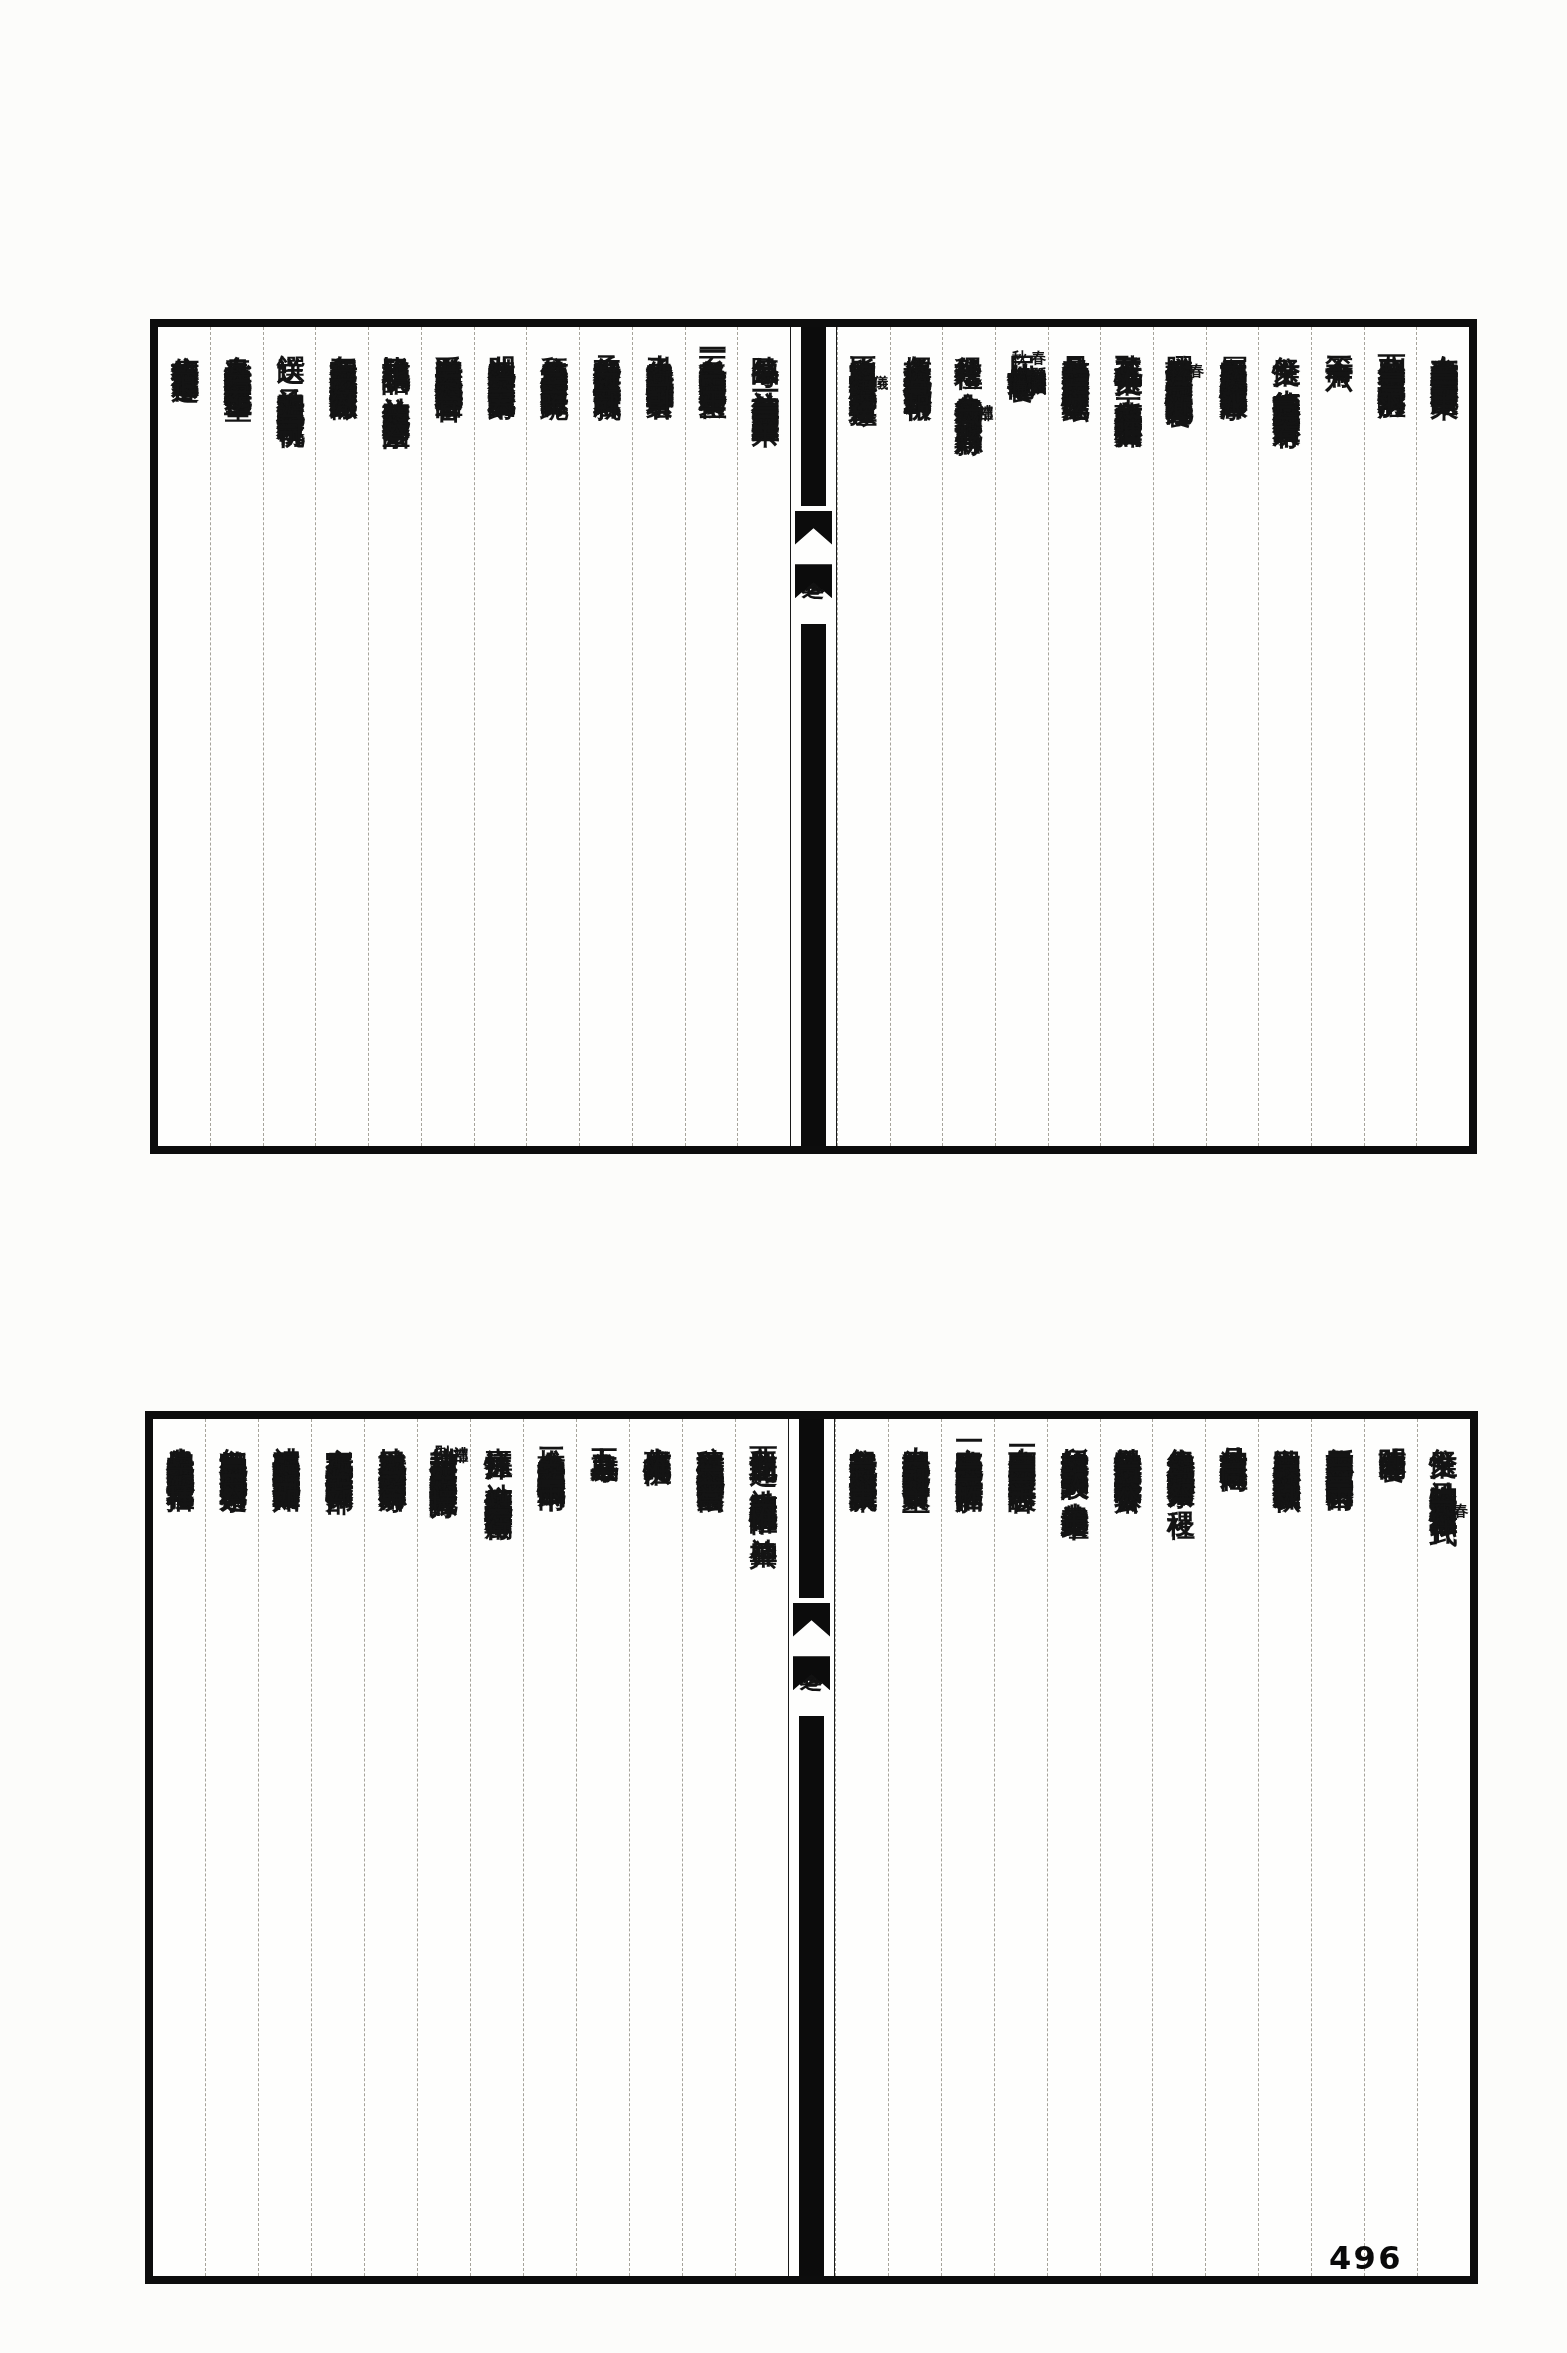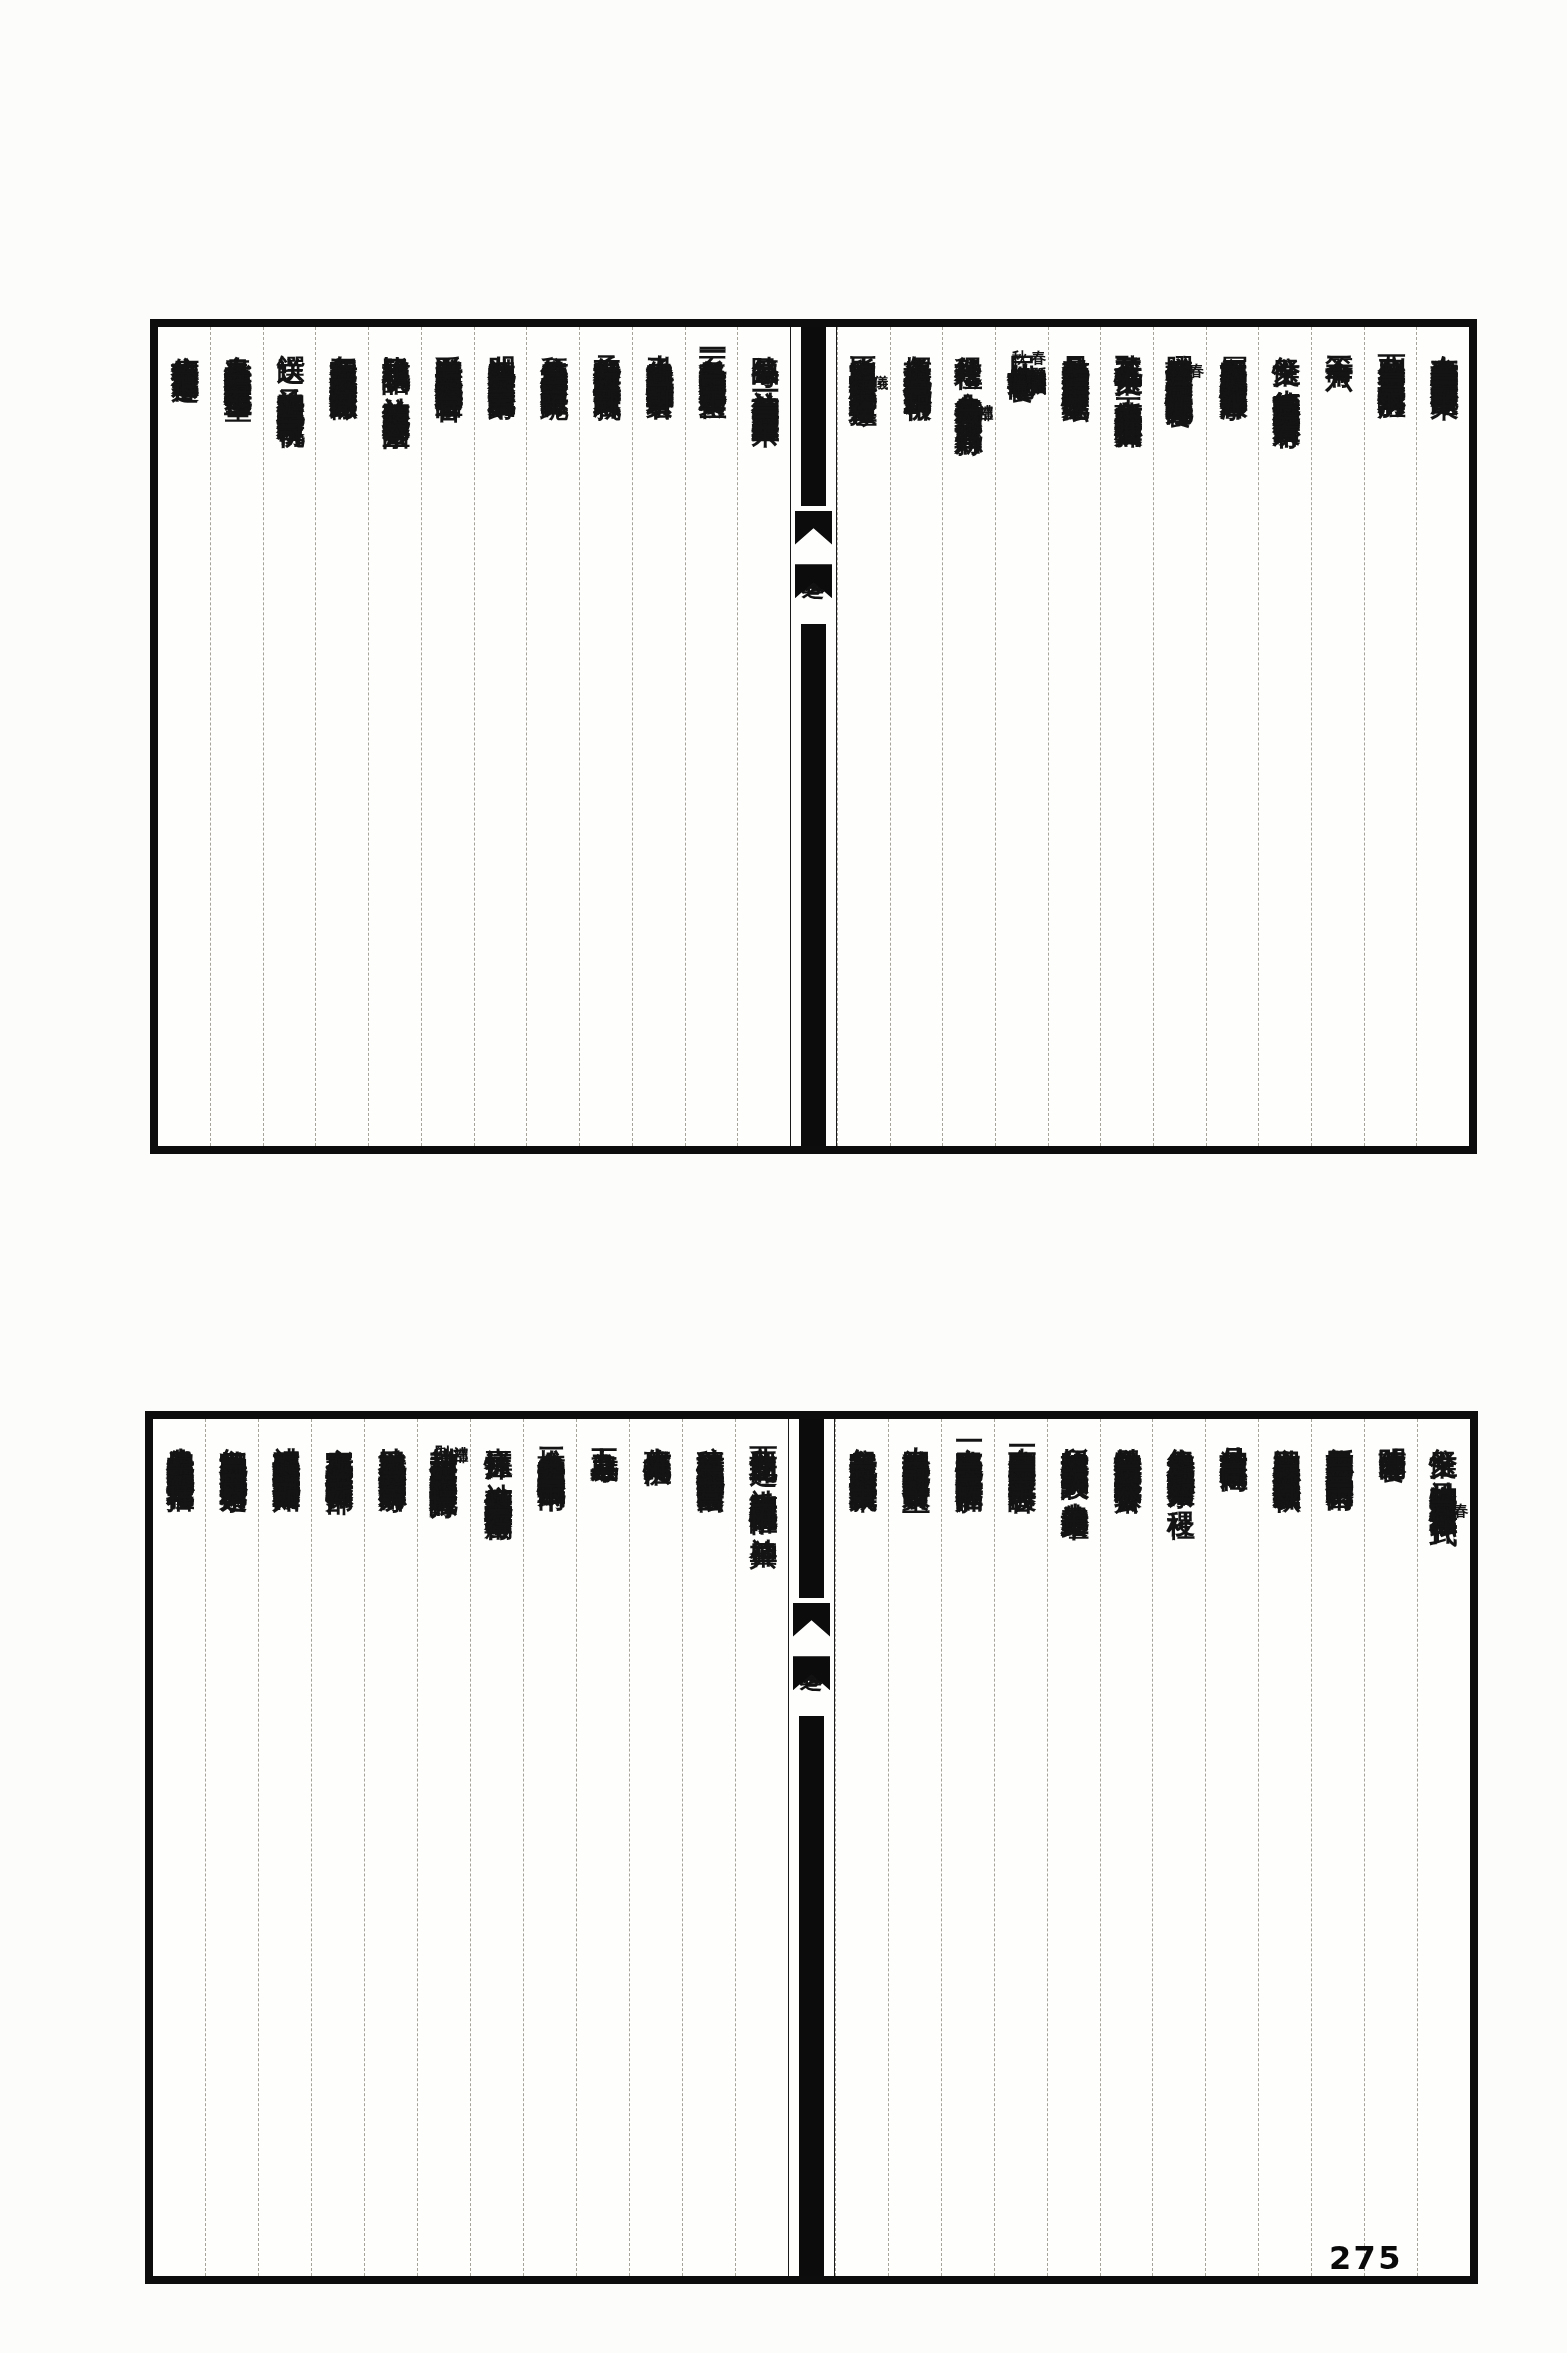--- a/index.html
+++ b/index.html
@@ -162,14 +162,14 @@
       <div class="col">嘉祥恒沐　神庥庶幾九穗雙歧上瑞頻書大有尙饗祭畢率屬行</div>
       <div class="col">耕耤禮<span class="note"><div>禮部</div><div>則例</div></span>直省耕耤雍正四年議准奉天直隸各省於該地方擇</div>
       <div class="col">地爲耤田以雍正五年爲始每歲仲春府尹督撫及府州縣衛所等</div>
       <div class="col">官率所屬耆老農夫行耕耤禮該督撫將設立耤田畝數報明戶部</div>
       <div class="col">禮部存案五年議准直省各擇東郊官地潔淨豐腴者立爲耤田如</div>
       <div class="col">無官地動支帑銀置買民田以四畝九分爲耤田每歲耕耤之日祭</div>
       <div class="col">先農禮畢各官咸易蟒袍補服州縣正印官秉耒佐貳執靑箱播種</div>
     </div>
 </div>
 
-<div class="page-number">275</div>
+<div class="page-number">496</div>
 
 
 </body></html>

